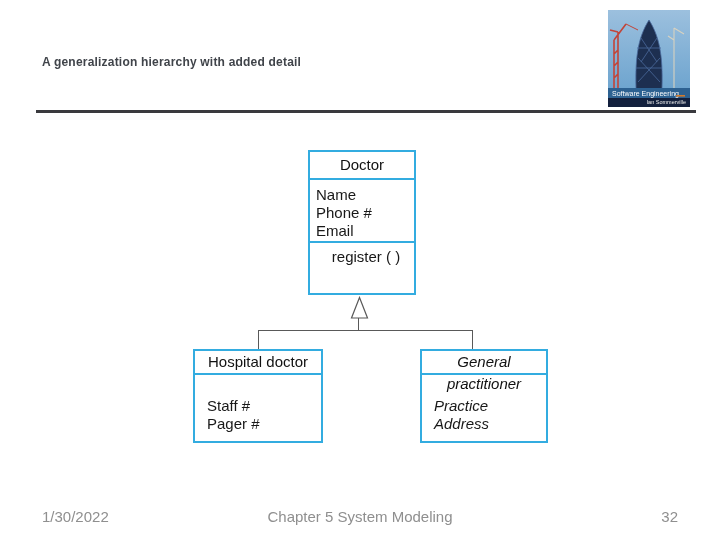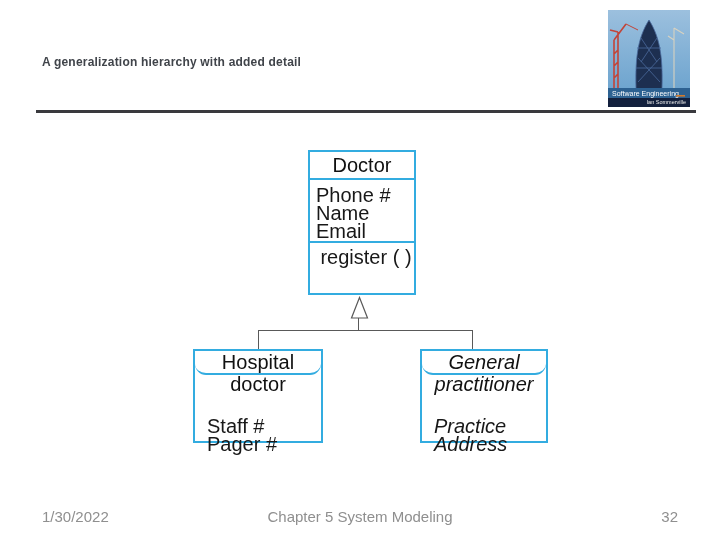--- a/index.html
+++ b/index.html
@@ -39,38 +39,38 @@
     height: 97px;
   }
 
   
   .uml-class {
     position: absolute;
     box-sizing: border-box;
     border: 2px solid #33ace0;
     background: #ffffff;
     color: #181818;
-    font-size: 20px;
+    font-size: 15px;
   }
   .uml-class .compartment-title {
     text-align: center;
     border-bottom: 2px solid #33ace0;
     color: #111111;
   }
   .uml-class .compartment {
     line-height: 18px;
   }
   .uml-doctor { left: 308px; top: 150px; width: 108px; height: 145px; }
   .uml-doctor .compartment-title { height: 26px; line-height: 26px; }
   .uml-doctor .compartment-attrs { height: 63px; padding: 6px 0 0 6px; box-sizing: border-box; border-bottom: 2px solid #33ace0; }
   .uml-doctor .compartment-ops   { padding: 5px 0 0 8px; text-align: center; }
 
   .uml-sub { top: 349px; height: 94px; }
-  .uml-sub .compartment-title { height: 22px; line-height: 22px; border-radius: 11px; }
-  .uml-sub .compartment-attrs { padding: 22px 0 0 12px; margin-top: 20px; }
+  .uml-sub .compartment-title { height: 22px; line-height: 22px; }
+  .uml-sub .compartment-attrs { padding: 22px 0 0 12px; }
   .uml-hospital { left: 193px; width: 130px; }
   .uml-gp       { left: 420px; width: 128px; font-style: italic; }
 
   .connector { position: absolute; background: #595959; }
   .conn-stem  { left: 358px; top: 318px; width: 1px;   height: 12px; }
   .conn-hline { left: 258px; top: 330px; width: 215px; height: 1px;  }
   .conn-ldrop { left: 258px; top: 330px; width: 1px;   height: 19px; }
   .conn-rdrop { left: 472px; top: 330px; width: 1px;   height: 19px; }
   .gen-triangle { position: absolute; left: 350px; top: 296px; }
 
@@ -115,22 +115,22 @@
     <text x="4" y="85.5" font-size="7" fill="#ffffff" font-family="Liberation Sans, sans-serif">Software Engineering</text>
     <rect x="68" y="85" width="9" height="1.6" fill="#d07a2e"></rect>
 
     <rect x="0" y="88" width="82" height="9" fill="#13203d"></rect>
     <text x="78" y="94.2" font-size="5.5" fill="#e8e8e8" text-anchor="end" font-family="Liberation Sans, sans-serif">Ian Sommerville</text>
   </svg>
 
   <div class="uml-class uml-doctor">
     <div class="compartment-title">Doctor</div>
     <div class="compartment compartment-attrs">
+      <div>Name</div>
       <div>Phone #</div>
-      <div>Name</div>
       <div>Email</div>
     </div>
     <div class="compartment compartment-ops">
       <div>register ( )</div>
     </div>
   </div>
 
   <svg class="gen-triangle" width="19" height="24" viewBox="0 0 19 24">
     <polygon points="9.5,1.5 17.5,22 1.5,22" fill="#ffffff" stroke="#595959" stroke-width="1.2"></polygon>
   </svg>

